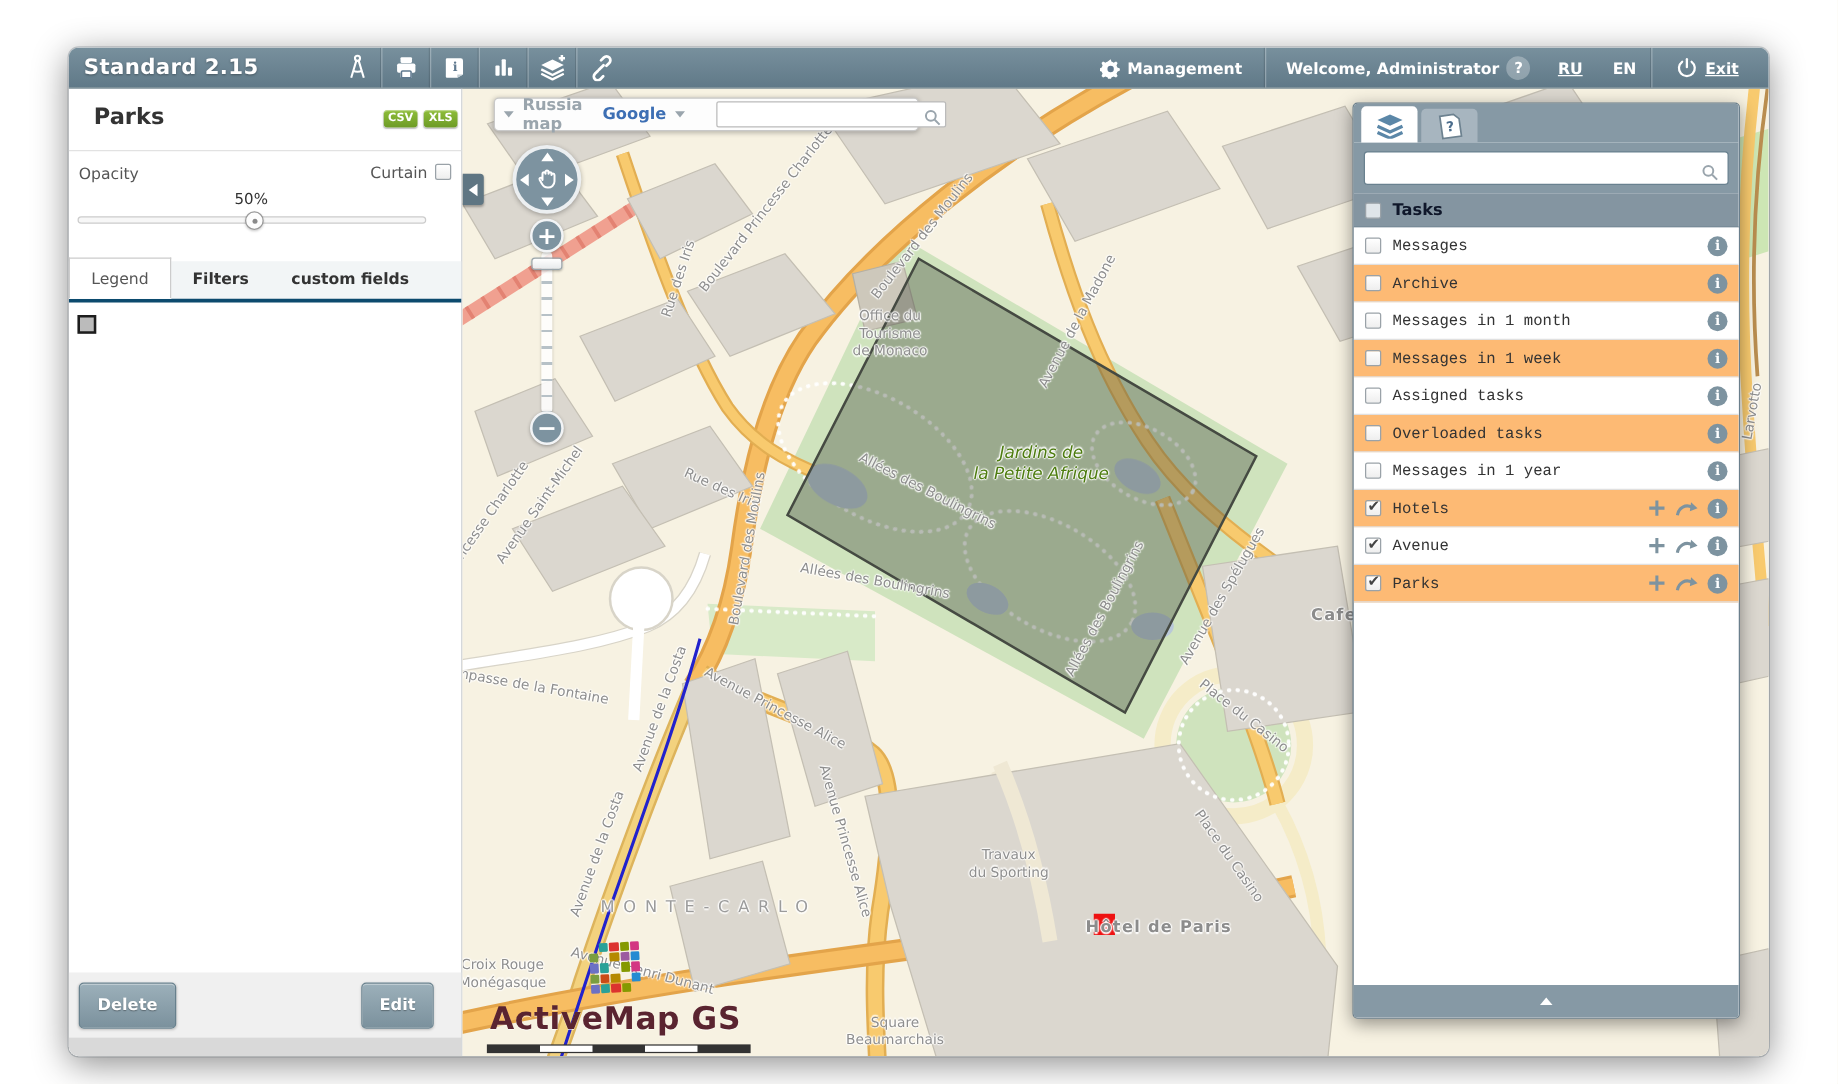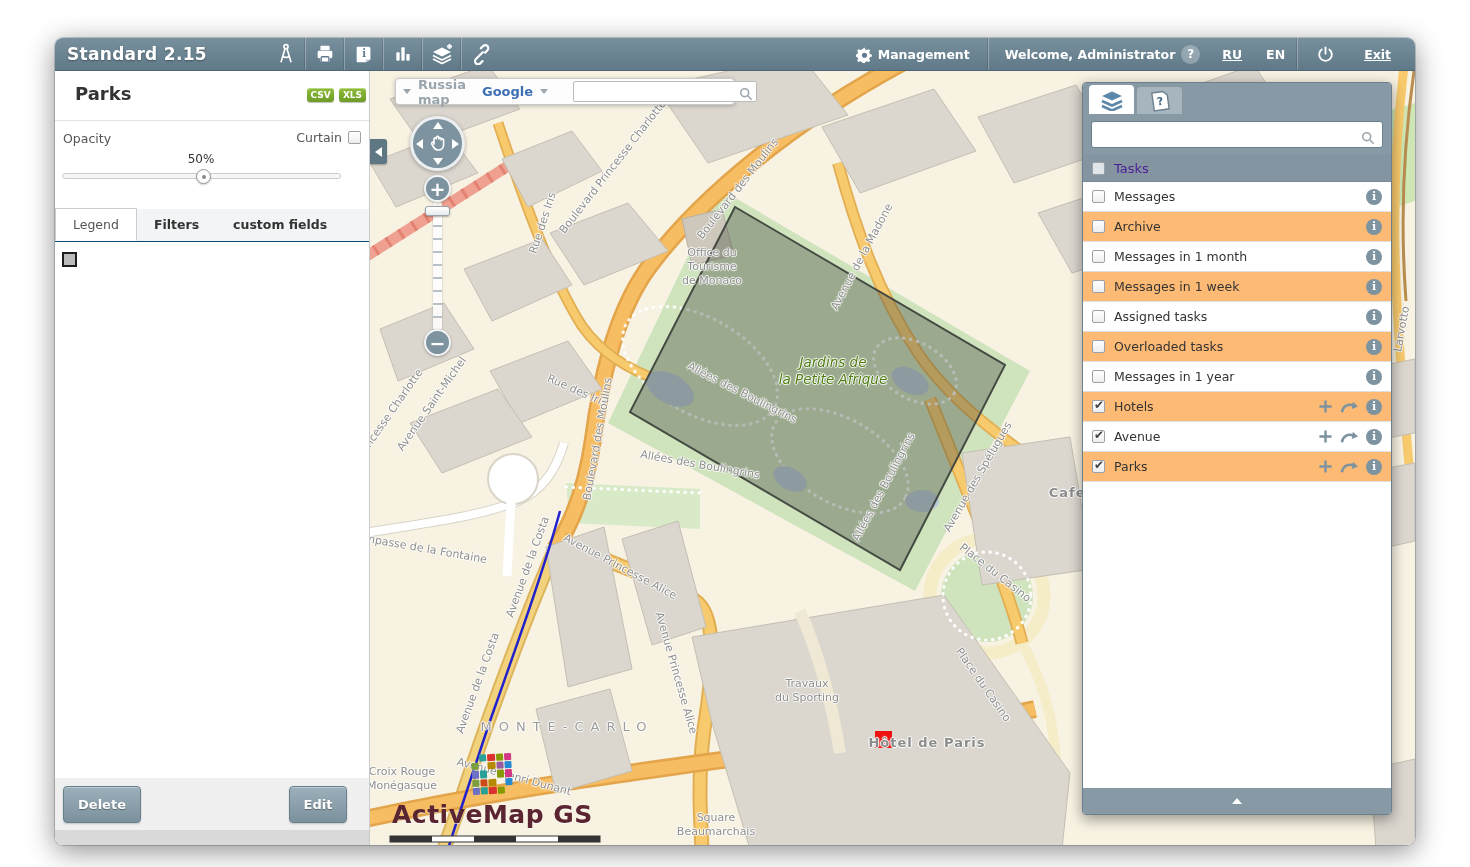--- a/index.html
+++ b/index.html
@@ -13,37 +13,37 @@
             background:linear-gradient(var(--topbar,#728b99),var(--topbar-dark,#5d7though) ); background:linear-gradient(#78909d,#607988);
             border-bottom:1px solid #4e6673; display:flex; align-items:center; color:#fff; }
   #app-title { font-size:17px; font-weight:bold; margin-left:12px; text-shadow:0 1px 2px rgba(0,0,0,.35); letter-spacing:.3px; }
   .tb-icons { display:flex; align-items:center; height:100%; margin-left:60px; }
   .tb-btn { width:38px; height:100%; display:flex; align-items:center; justify-content:center; cursor:pointer; }
   .tb-sep { width:1px; height:100%; background:rgba(255,255,255,.28); box-shadow:-1px 0 0 rgba(0,0,0,.12); }
   .tb-right { margin-left:auto; display:flex; align-items:center; height:100%; font-size:12.5px; font-weight:bold; }
   .tb-link { display:flex; align-items:center; gap:5px; padding:0 18px; cursor:pointer; height:100%; }
   .badge-q { width:19px; height:19px; border-radius:50%; background:rgba(255,255,255,.28); display:flex; align-items:center; justify-content:center; font-size:12px; font-weight:bold; cursor:pointer; }
   .lang { padding:0 12px; cursor:pointer; }
-  .u { text-decoration:underline;margin-left:24px; }
+  .u { text-decoration:underline; }
 
   
   #left-panel { position:absolute; left:0; top:33px; width:315px; height:774px; background:#fff; border-right:1px solid #c8ccd0; }
   #lp-head { position:absolute; left:0; top:0; width:100%; height:50px; border-bottom:1px solid #e2e2e2; }
   #lp-title { position:absolute; left:20px; top:12px; font-size:18px; font-weight:bold; color:#333; }
   .exp-badge { position:absolute; top:17px; width:27px; height:14px; border-radius:3px;
                background:linear-gradient(#8fbe3a,var(--accent-green,#6d9b26)); color:#fff; font-size:9px; font-weight:bold;
                display:flex; align-items:center; justify-content:center; cursor:pointer; box-shadow:inset 0 1px 0 rgba(255,255,255,.4),0 1px 1px rgba(0,0,0,.25); }
   #csv-badge { left:252px; } #xls-badge { left:284px; }
   #lp-opacity-label { position:absolute; left:8px; top:60px; font-size:12.5px; color:#555; }
   #lp-curtain { position:absolute; right:8px; top:59px; display:flex; align-items:center; gap:6px; font-size:12.5px; color:#555; }
   #lp-pct { position:absolute; left:121px; top:81px; width:50px; text-align:center; font-size:12px; color:#333; }
   #lp-slider { position:absolute; left:7px; top:102px; width:279px; height:6px; background:#f7f7f7; border:1px solid #ccc; border-radius:4px; cursor:pointer; }
   #lp-thumb { position:absolute; left:133px; top:-5px; width:15px; height:15px; border-radius:50%; background:#fdfdfd; border:1px solid #9a9a9a; box-shadow:0 1px 2px rgba(0,0,0,.2); }
   #lp-thumb::after { content:""; position:absolute; left:4.5px; top:4.5px; width:4px; height:4px; border-radius:50%; background:#8a8a8a; }
-  #lp-tabs { position:absolute; left:0; top:138px; width:100%; height:33px; background:#f2f5f6; border-bottom:1px solid #0c4a6e; display:flex; align-items:flex-end; }
+  #lp-tabs { position:absolute; left:0; top:138px; width:100%; height:33px; background:#f2f5f6; border-bottom:3px solid #0c4a6e; display:flex; align-items:flex-end; }
   .tab { height:33px; padding:0 17px; display:flex; align-items:center; font-size:12.5px; font-weight:bold; color:#333; cursor:pointer; }
   .tab.checked { background:#fff; border:1px solid #ccc; border-bottom:1px solid #fff; font-weight:normal; color:#555; }
   #legend-swatch { position:absolute; left:7px; top:181px; width:15px; height:15px; background:#bbb; border:2px solid #1d1d1d; }
   #lp-footer { position:absolute; left:0; bottom:15px; width:100%; height:52px; background:#f0f0f0; }
   .gray-btn { position:absolute; top:8px; height:37px; border:1px solid #67808d; border-radius:4px; color:#fff; font-weight:bold; font-size:13px;
               background:linear-gradient(#9cb0ba,#7b919d); text-shadow:0 1px 1px rgba(0,0,0,.35);
               box-shadow:inset 0 1px 0 rgba(255,255,255,.35), 0 1px 2px rgba(0,0,0,.2); cursor:pointer; font-family:inherit; }
   #btn-delete { left:8px; width:78px; } #btn-edit { left:234px; width:58px; }
   #lp-strip { position:absolute; left:0; bottom:0; width:100%; height:15px; background:#d9d9d9; }
 
@@ -96,24 +96,24 @@
                  background:#fff; border:1px solid #6b7f8c; border-radius:4px; box-shadow:0 4px 14px rgba(0,0,0,.4); overflow:hidden; }
   #rp-tabs { height:31px; background:var(--panel-slate,#8699a5); display:flex; align-items:flex-end; padding-left:6px; gap:3px; }
   .rp-tab { width:45px; height:27px; border-radius:4px 4px 0 0; display:flex; align-items:center; justify-content:center; cursor:pointer; }
   .rp-tab.active { background:#fff; height:29px; }
   .rp-tab.idle { background:#a7b5bf; }
   #rp-search-row { height:41px; background:var(--panel-slate,#8699a5); padding:7px 8px; }
   #rp-search-wrap { position:relative; height:27px; }
   #rp-search { width:100%; height:27px; border:1px solid #69818f; border-radius:3px; padding:0 26px 0 7px; font-size:12px; outline:none; }
   #rp-search-wrap svg { position:absolute; right:8px; top:7px; }
   #rp-group { height:27px; background:#8495a1; display:flex; align-items:center; padding:0 9px; gap:9px; border-bottom:1px solid #74ololz; border-bottom:1px solid #74previous; border-bottom:1px solid #748895; }
-  #rp-group span.gt { color:#4c1d95; font-weight:normal; font-size:13px; }
+  #rp-group span.gt { color:#0f172a; font-weight:bold; font-size:13px; }
   .trow { height:30px; display:flex; align-items:center; padding:0 9px; gap:9px; border-bottom:1px solid #e0e0e0; background:#fff; cursor:pointer; }
   .trow.alt { background:#fdba74; }
-  .tlabel { font-size:12.5px; color:#333; flex:1; }
+  .tlabel { font-size:12.5px; color:#333; flex:1;font-family:Liberation Mono, monospace; }
   .cb { width:13px; height:13px; border:1px solid #9aa2a8; border-radius:2px; background:linear-gradient(#fff,#eee); position:relative; flex:none; cursor:pointer; }
   .cb.checked::after { content:"✔"; position:absolute; left:1px; top:-3px; font-size:12px; color:#444; }
   .ticons { display:flex; align-items:center; gap:7px; }
   .info-ic { width:16px; height:16px; border-radius:50%; background:var(--info-icon,#7d93a0); color:#fff; display:flex; align-items:center; justify-content:center;
              font-size:11px; font-weight:bold; font-family:"DejaVu Serif",serif; cursor:pointer; flex:none; }
   .act-ic { cursor:pointer; display:flex; }
   #rp-footer { position:absolute; left:0; bottom:0; width:100%; height:26px; background:var(--panel-slate,#8699a5); display:flex; align-items:center; justify-content:center; cursor:pointer; }
   #rp-footer::after { content:""; width:0; height:0; border-left:5px solid transparent; border-right:5px solid transparent; border-bottom:6px solid #fff; }
 </style>
 </head>

